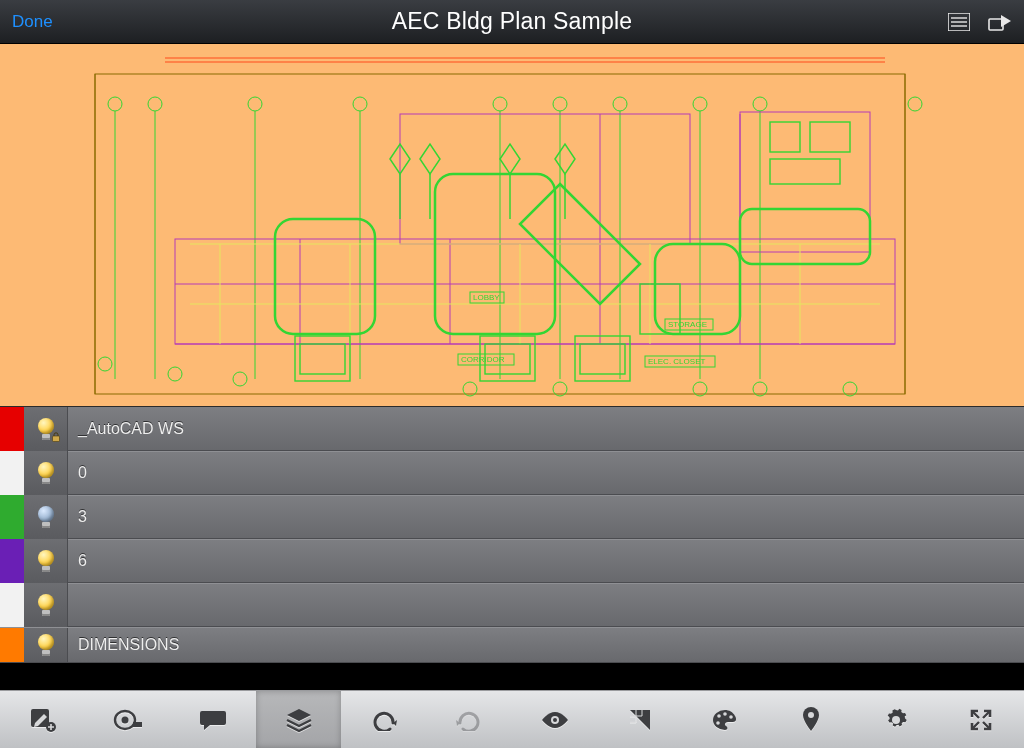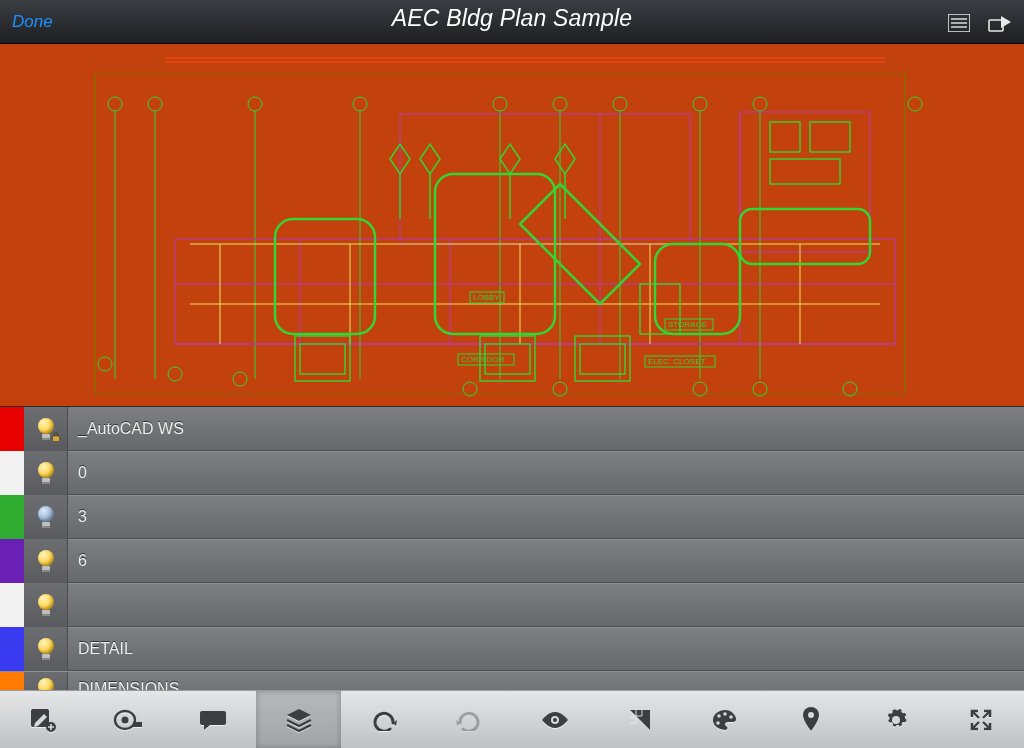--- a/index.html
+++ b/index.html
@@ -4,25 +4,24 @@
 <style>
   * { margin: 0; padding: 0; box-sizing: border-box; }
   html, body { width: 1024px; height: 748px; overflow: hidden; font-family: -apple-system, Helvetica, Arial, sans-serif; background: #000; }
 
   
   .topbar {
     height: 44px;
     background: linear-gradient(#3a3d42, #1d1f22);
     border-bottom: 1px solid #000;
     display: flex;
-    align-items: flex-end;
+    align-items: center;
     padding: 11px 12px;
     color: #fff;
     position: relative;
-    font-style: italic;
   }
   .topbar .done {
     color: #1e90ff;
     font-size: 17px;
     cursor: pointer;
   }
   .topbar .title {
     position: absolute;
     left: 50%;
     transform: translateX(-50%);
@@ -35,21 +34,21 @@
     margin-left: auto;
     display: flex;
     gap: 18px;
     align-items: center;
   }
   .icon-btn { cursor: pointer; color: #eee; display: inline-flex; }
 
   
   .canvas-area {
     height: 362px;
-    background: #c2410c;
+    background: #fdba74;
     position: relative;
     overflow: hidden;
   }
   .cad-svg { position: absolute; inset: 0; }
 
   
   .layers-panel {
     height: 284px;
     overflow: hidden;
     border-top: 1px solid #2b2b2b;
@@ -317,30 +316,20 @@
   <div class="layer-row">
     <div class="layer-color" style="background:#f2f2f2"></div>
     <div class="layer-bulb-cell">
       <div class="bulb on">
           <div class="glass"></div>
           <div class="base"></div>
         </div>
     </div>
   </div>
 
-  <div class="layer-row">
-    <div class="layer-color" style="background:#3a3af0"></div>
-    <div class="layer-bulb-cell">
-      <div class="bulb on">
-          <div class="glass"></div>
-          <div class="base"></div>
-        </div>
-    </div>
-    <div class="layer-name">DETAIL</div>
-  </div>
 
   <div class="layer-row" style="height:36px;overflow:hidden">
     <div class="layer-color" style="background:#ff7a00"></div>
     <div class="layer-bulb-cell">
       <div class="bulb on">
           <div class="glass"></div>
           <div class="base"></div>
         </div>
     </div>
     <div class="layer-name">DIMENSIONS</div>

